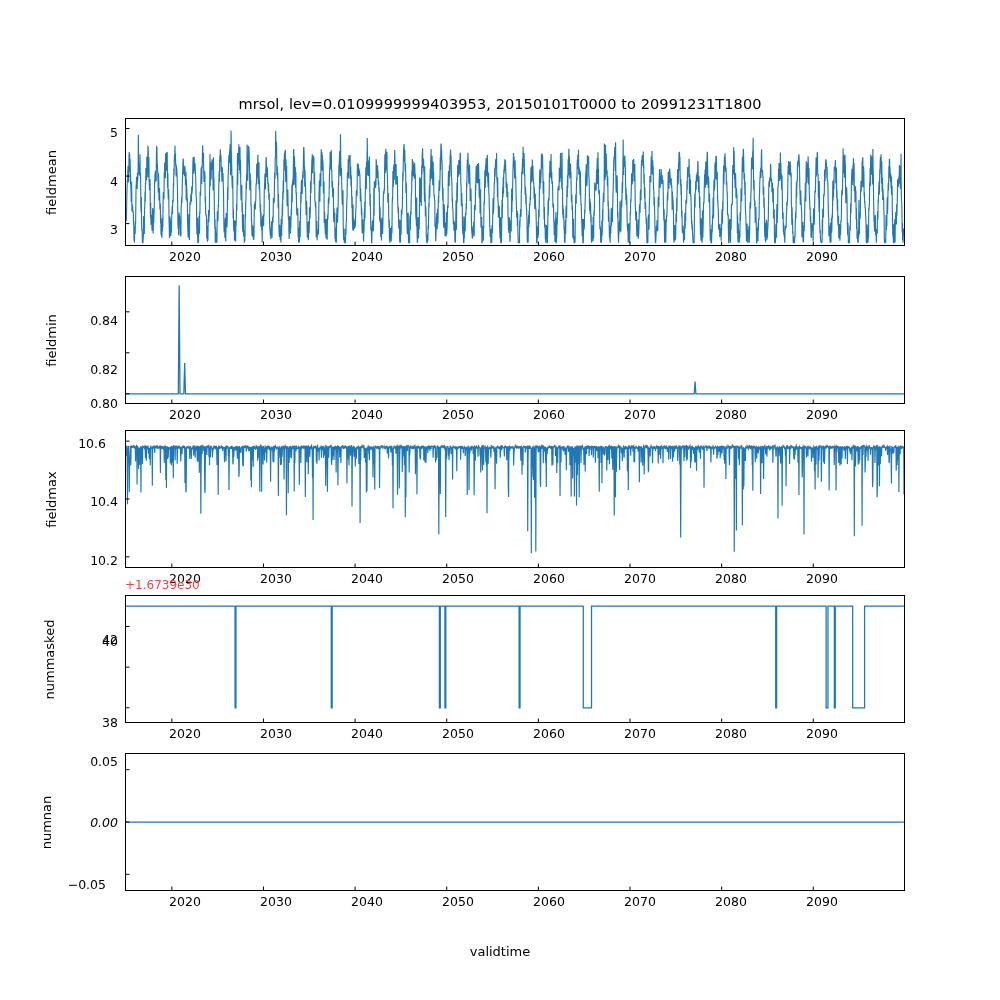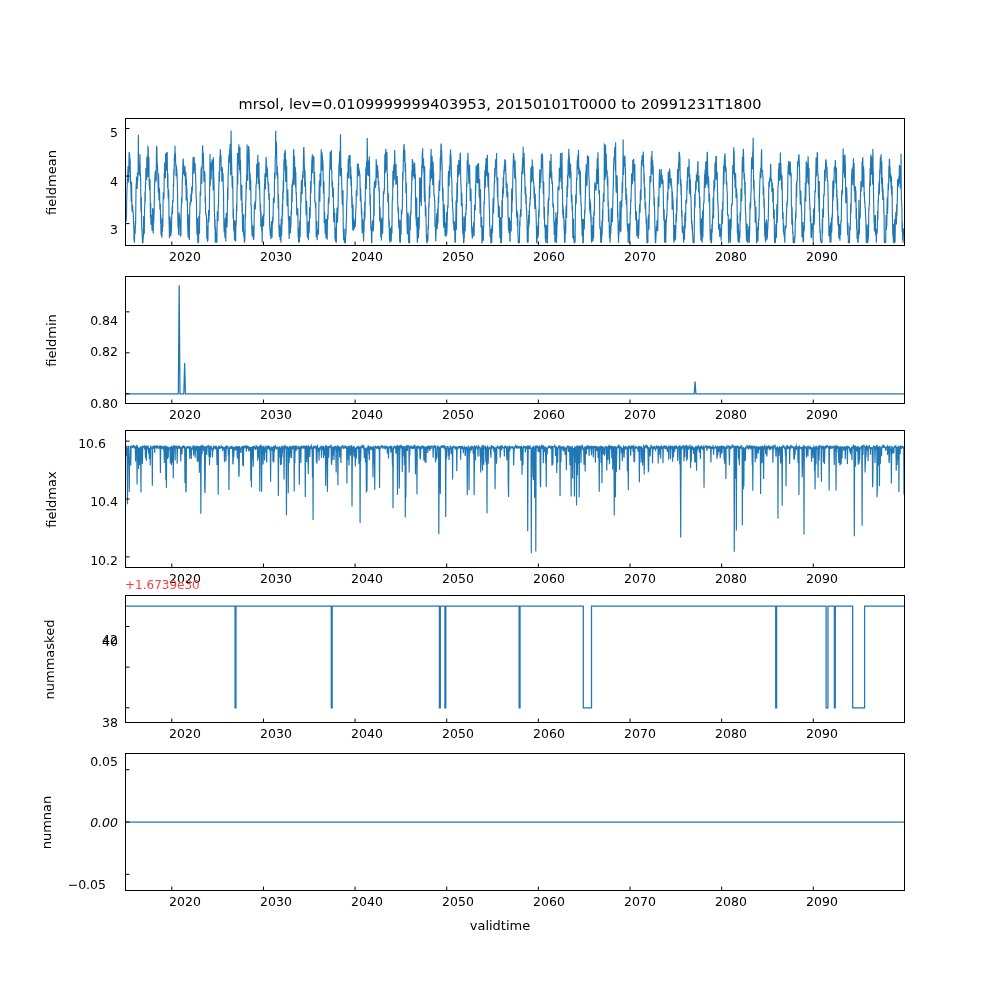--- a/index.html
+++ b/index.html
@@ -124,21 +124,21 @@
         <line x1="505.3003533568899" x2="505.3003533568899" y1="128" y2="124.5" stroke="#000" stroke-width="1"></line>
         <line x1="597.1731448763245" x2="597.1731448763245" y1="128" y2="124.5" stroke="#000" stroke-width="1"></line>
         <line x1="689.045936395759" x2="689.045936395759" y1="128" y2="124.5" stroke="#000" stroke-width="1"></line>
         <line x1="0" x2="3.5" y1="118.63414634146329" y2="118.63414634146329" stroke="#000" stroke-width="1"></line>
         <line x1="0" x2="3.5" y1="77.00813008130089" y2="77.00813008130089" stroke="#000" stroke-width="1"></line>
         <line x1="0" x2="3.5" y1="35.38211382113825" y2="35.38211382113825" stroke="#000" stroke-width="1"></line>
       </svg>
   </div>
   <div class="ylabel" style="left:-9px; top:333px; width:120px; text-align:center; transform:rotate(-90deg);">fieldmin</div>
   <div class="ytick" style="left:48px; top:396px; width:70px;">0.80</div>
-  <div class="ytick" style="left:48px; top:344px; width:70px;">0.82</div>
+  <div class="ytick" style="left:48px; top:362px; width:70px;">0.82</div>
   <div class="ytick" style="left:48px; top:313px; width:70px;">0.84</div>
   <div class="xtick" style="left:155px; top:407px; width:60px;">2020</div>
   <div class="xtick" style="left:246px; top:407px; width:60px;">2030</div>
   <div class="xtick" style="left:337px; top:407px; width:60px;">2040</div>
   <div class="xtick" style="left:428px; top:407px; width:60px;">2050</div>
   <div class="xtick" style="left:519px; top:407px; width:60px;">2060</div>
   <div class="xtick" style="left:610px; top:407px; width:60px;">2070</div>
   <div class="xtick" style="left:701px; top:407px; width:60px;">2080</div>
   <div class="xtick" style="left:792px; top:407px; width:60px;">2090</div>
 
@@ -223,15 +223,15 @@
   <div class="ytick" style="left:40px; top:754px; width:78px;">0.05</div>
   <div class="xtick" style="left:155px; top:894px; width:60px;">2020</div>
   <div class="xtick" style="left:246px; top:894px; width:60px;">2030</div>
   <div class="xtick" style="left:337px; top:894px; width:60px;">2040</div>
   <div class="xtick" style="left:428px; top:894px; width:60px;">2050</div>
   <div class="xtick" style="left:519px; top:894px; width:60px;">2060</div>
   <div class="xtick" style="left:610px; top:894px; width:60px;">2070</div>
   <div class="xtick" style="left:701px; top:894px; width:60px;">2080</div>
   <div class="xtick" style="left:792px; top:894px; width:60px;">2090</div>
 
-  <div class="xlabel" style="top:918px;">validtime</div>
+  <div class="xlabel" style="top:944px;">validtime</div>
 
 </div>
 
 </body></html>

